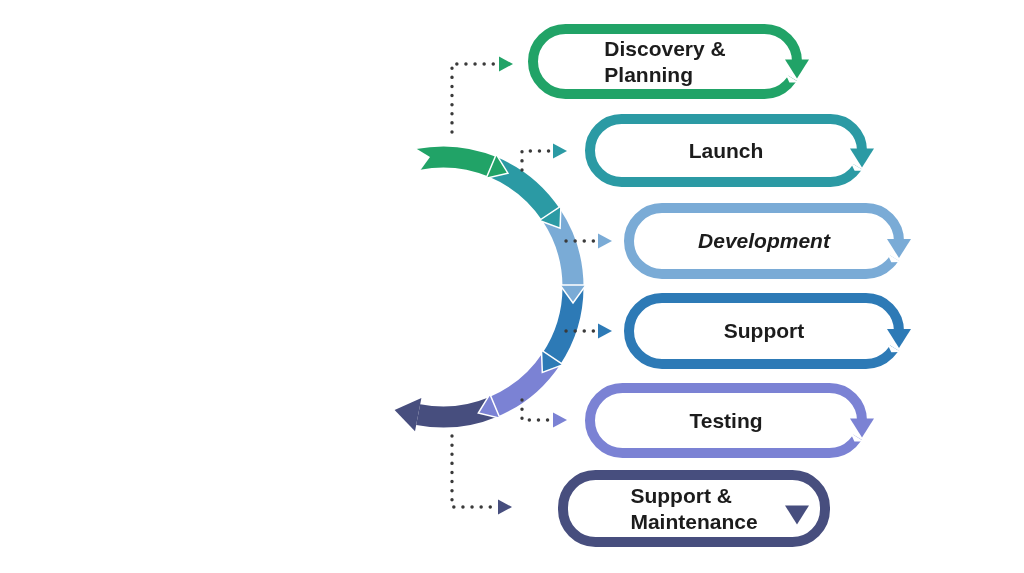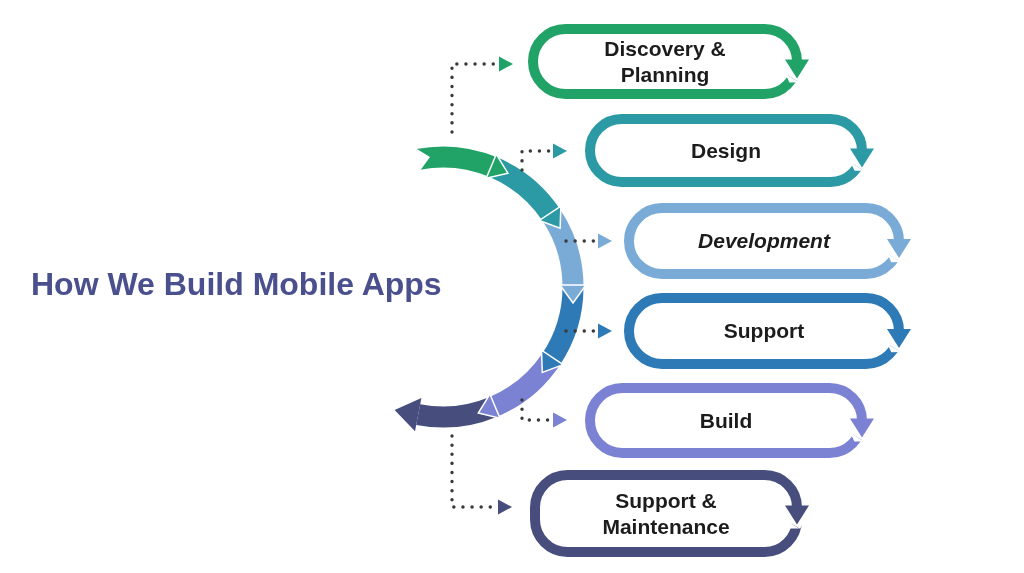--- a/index.html
+++ b/index.html
@@ -15,50 +15,49 @@
     white-space:nowrap;
   }
   .pill{
     position:absolute;box-sizing:border-box;
     border-style:solid;border-width:10px;
     display:flex;align-items:center;justify-content:center;
     background:#ffffff;
   }
   .pill-label{
     font-size:21px;font-weight:700;color:#1c1c1c;
-    text-align:center;white-space:pre-line;line-height:26px;
+    text-align:left;white-space:pre-line;line-height:26px;
   }
   #flow-svg{
     position:absolute;left:0;top:0;width:1024px;height:573px;
     pointer-events:none;
   }
 </style>
 </head>
 <body style="background: rgb(255, 255, 255);">
 
 <div class="canvas">
-  <h1 class="title" style="color: rgb(74, 79, 142);">How We Build Mobile Apps</h1>
   <div id="pills">
       <div class="pill" style="left: 528px; top: 24px; width: 274px; height: 75px; border-radius: 37.5px; border-color: rgb(33, 163, 103);">
         <span class="pill-label" style="color: rgb(28, 28, 28);">Discovery &amp;
 Planning</span>
       </div>
       <div class="pill" style="left: 585px; top: 114px; width: 282px; height: 73px; border-radius: 36.5px; border-color: rgb(43, 154, 164);">
-        <span class="pill-label" style="color: rgb(28, 28, 28);">Design</span>
+        <span class="pill-label" style="color: rgb(28, 28, 28);">Launch</span>
       </div>
       <div class="pill" style="left: 624px; top: 203px; width: 280px; height: 76px; border-radius: 38px; border-color: rgb(122, 171, 214); font-style: italic;">
         <span class="pill-label" style="color: rgb(28, 28, 28);">Development</span>
       </div>
       <div class="pill" style="left: 624px; top: 293px; width: 280px; height: 76px; border-radius: 38px; border-color: rgb(45, 122, 182);">
         <span class="pill-label" style="color: rgb(28, 28, 28);">Support</span>
       </div>
       <div class="pill" style="left: 585px; top: 383px; width: 282px; height: 75px; border-radius: 37.5px; border-color: rgb(123, 130, 212);">
-        <span class="pill-label" style="color: rgb(28, 28, 28);">Build</span>
+        <span class="pill-label" style="color: rgb(28, 28, 28);">Testing</span>
       </div>
-      <div class="pill" style="left: 530px; top: 470px; width: 272px; height: 87px; border-radius: 37.5px; border-color: rgb(71, 78, 126);">
+      <div class="pill" style="left: 558px; top: 470px; width: 272px; height: 77px; border-radius: 37.5px; border-color: rgb(71, 78, 126);">
         <span class="pill-label" style="color: rgb(28, 28, 28);">Support &amp;
 Maintenance</span>
       </div>
     </div>
   <svg id="flow-svg" xmlns="http://www.w3.org/2000/svg" viewBox="0 0 1024 573">
       <path d="M 796.8763276879818 64.33256163929889 A 32.5 32.5 0 0 1 792.3579372728186 78.23873743457676" fill="none" stroke="#ffffff" stroke-width="18"></path>
       <polygon points="799.2,82.4 785.5,74.1 789.4,82.4" fill="#ffffff"></polygon>
       <polygon points="785.0,59.5 809.0,59.5 797.0,78.5" fill="#21a367"></polygon>
       <path d="M 861.88013298989 153.24540589655123 A 31.5 31.5 0 0 1 857.5007699721166 166.7236993596667" fill="none" stroke="#ffffff" stroke-width="18"></path>
       <polygon points="864.4,170.8 850.6,162.6 854.6,170.7" fill="#ffffff"></polygon>

